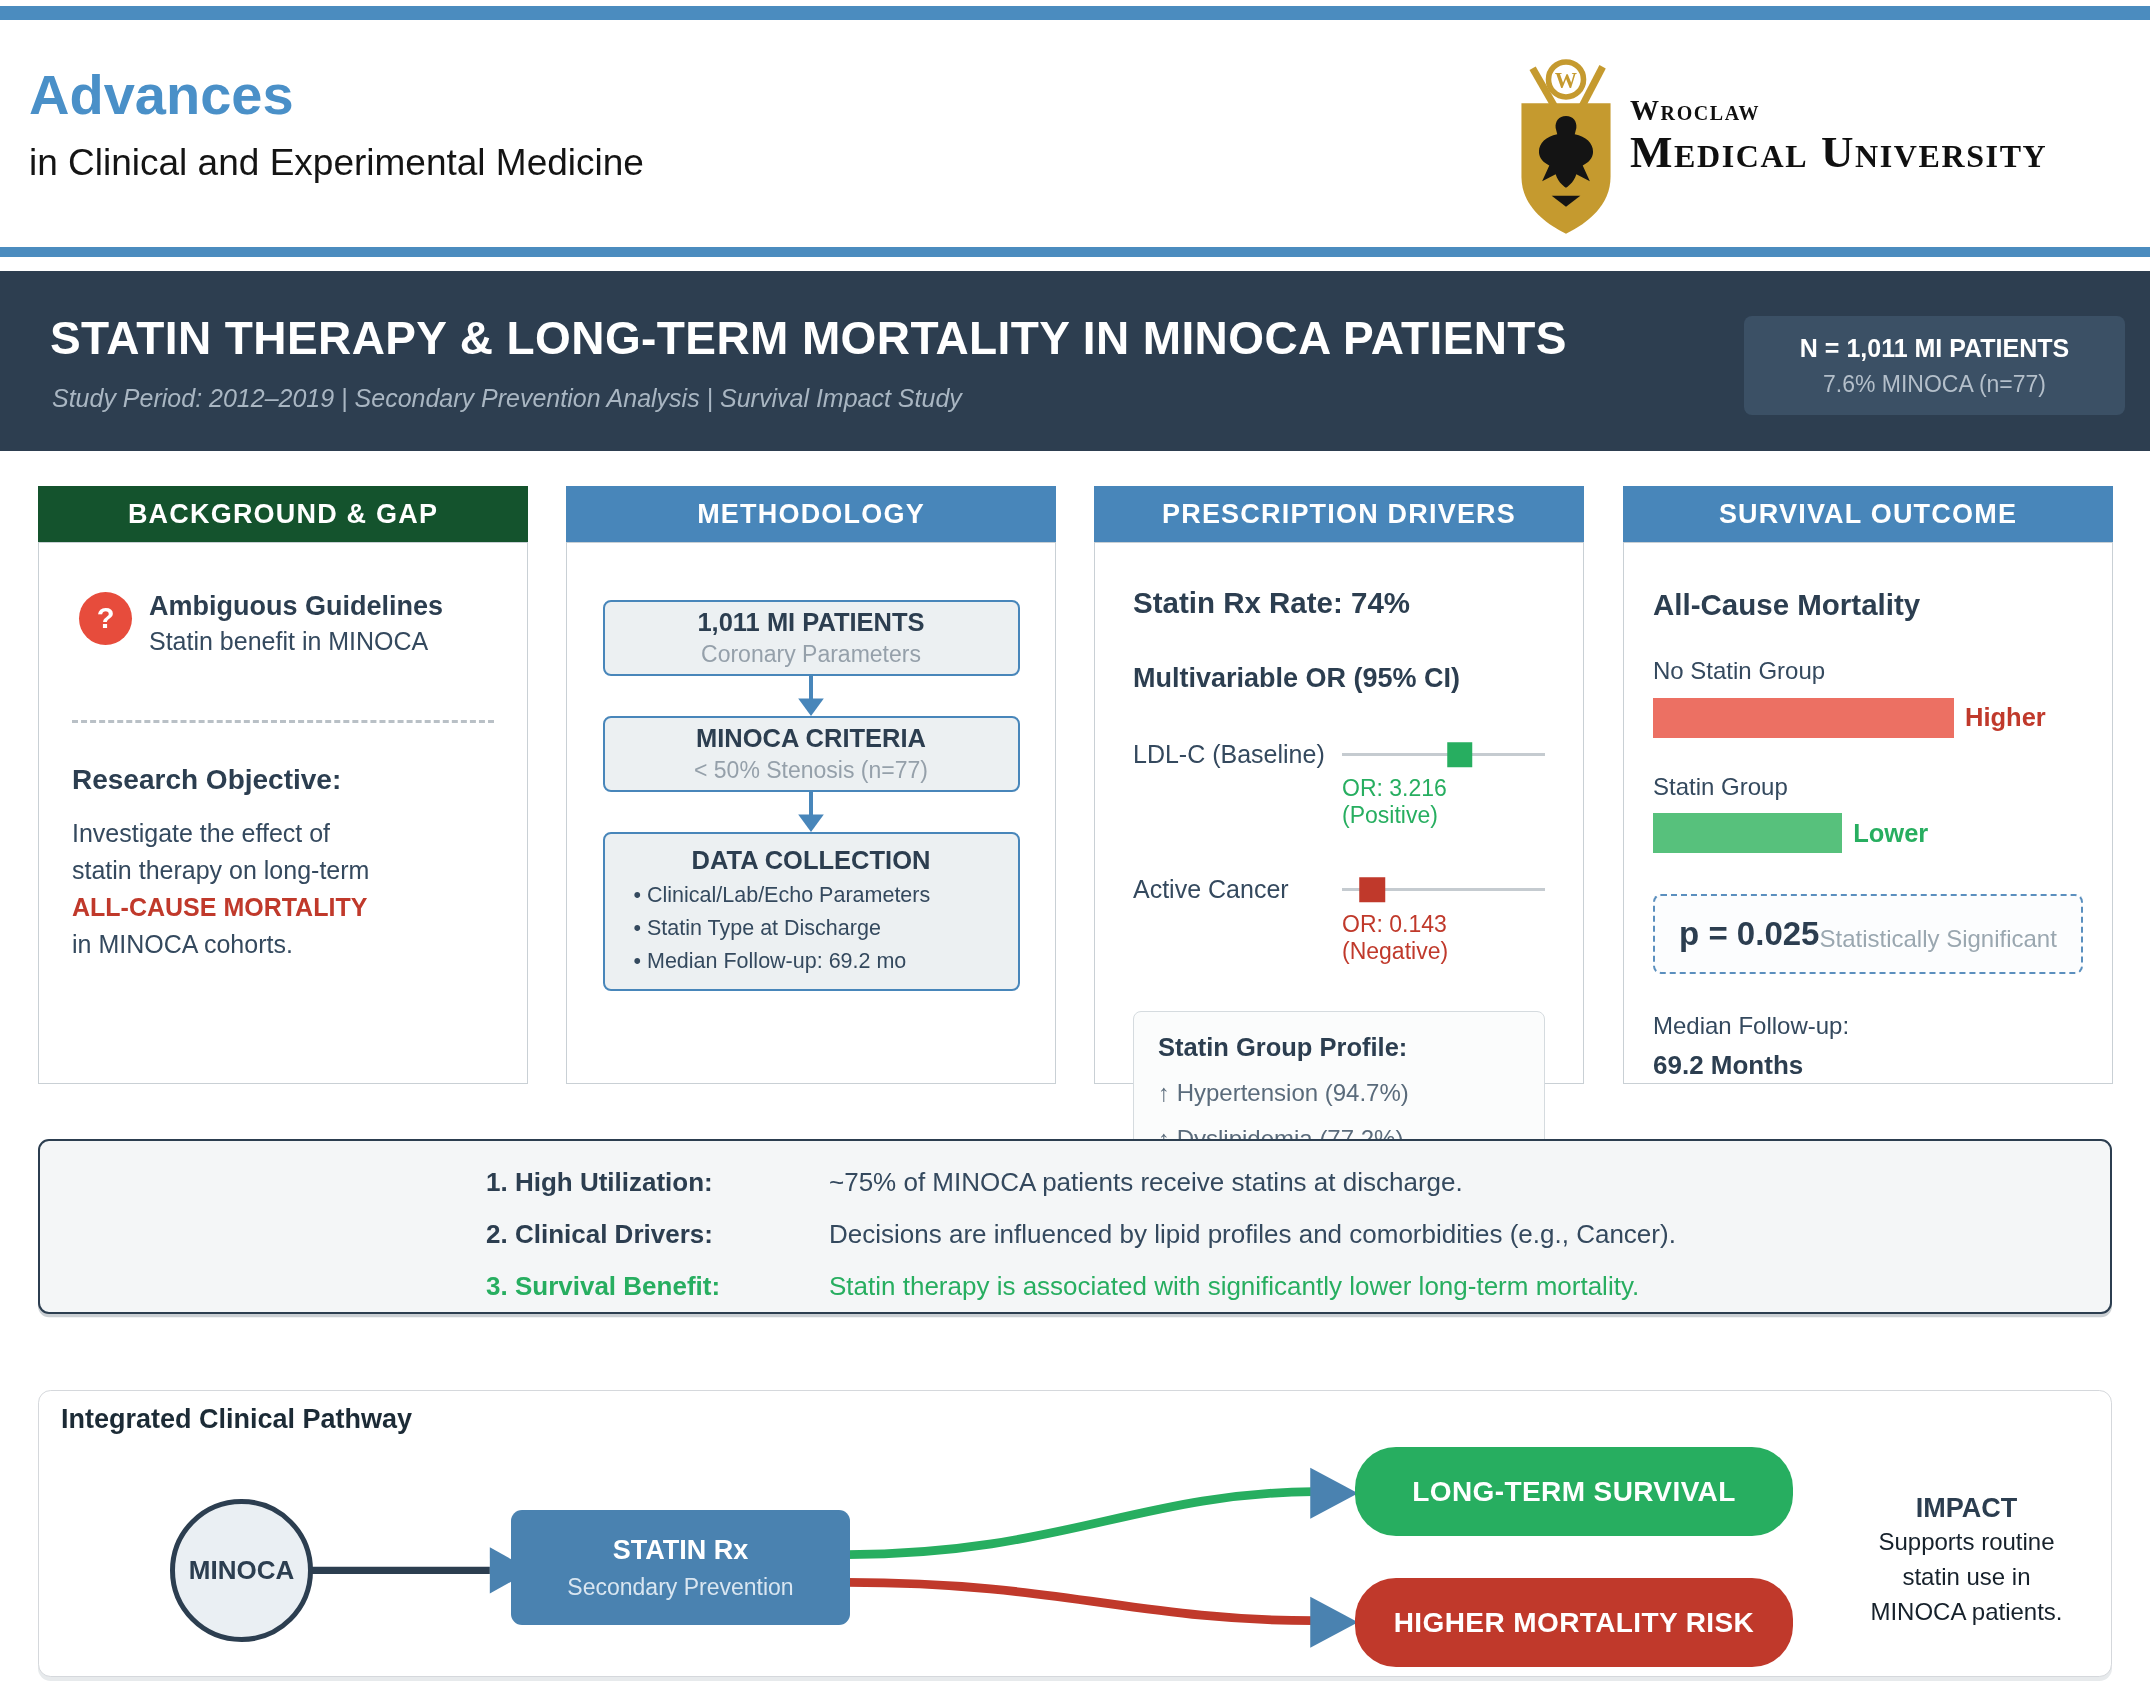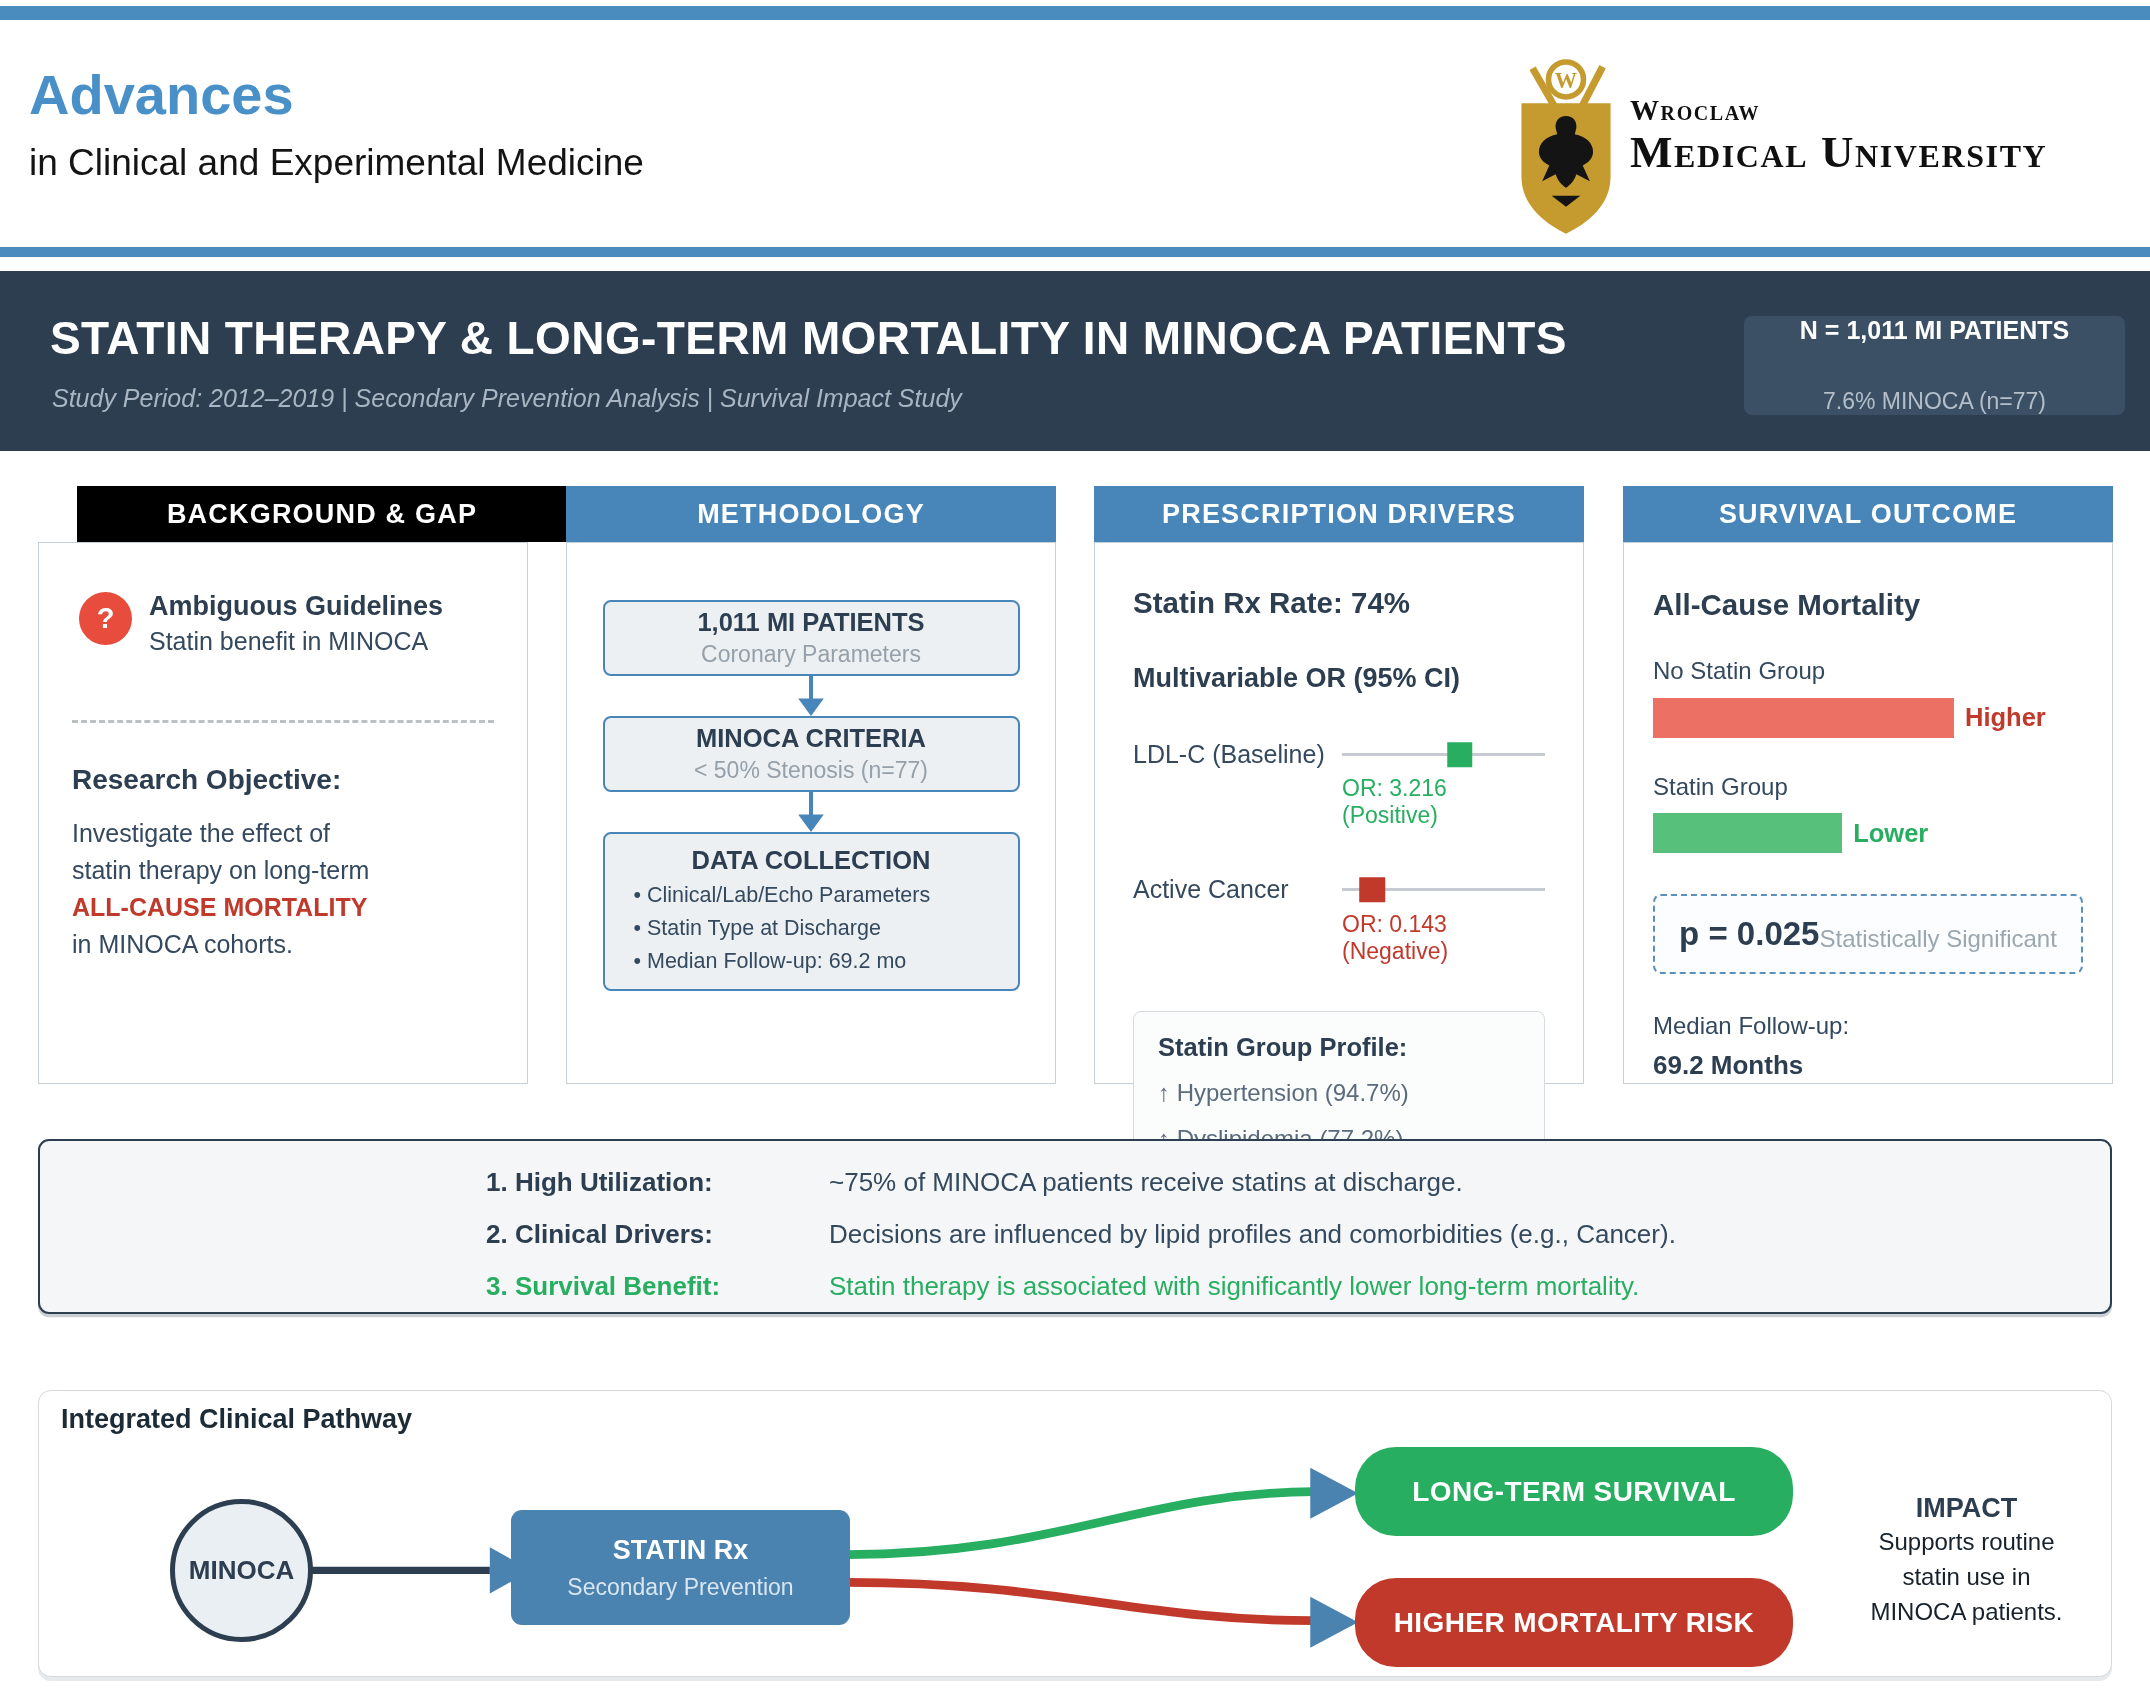--- a/index.html
+++ b/index.html
@@ -14,28 +14,28 @@
   .journal-line1{left:29px;top:62px;font-size:56px;font-weight:bold;color:#4a90c8;}
   .journal-line2{left:29px;top:142px;font-size:37px;color:#141414;}
   .logo-svg{left:1510px;top:54px;}
   .uni1{left:1630px;top:94px;font-family:"Liberation Serif","DejaVu Serif",serif;font-variant:small-caps;font-weight:bold;font-size:29px;color:#101010;letter-spacing:1.6px;}
   .uni2{left:1630px;top:126px;font-family:"Liberation Serif","DejaVu Serif",serif;font-variant:small-caps;font-weight:bold;font-size:45px;color:#101010;letter-spacing:1.6px;}
   
   .title-band{left:0;top:271px;width:2151px;height:180px;background:#2d3e50;}
   .poster-title{left:50px;top:40px;font-size:46px;font-weight:bold;color:#ffffff;letter-spacing:0.4px;white-space:nowrap;}
   .poster-subtitle{left:52px;top:113px;font-size:25px;font-style:italic;color:#a9b6c2;}
   .patients-badge{right:26px;top:45px;width:381px;height:99px;background:#3b5065;border-radius:8px;
-    display:flex;flex-direction:column;align-items:center;justify-content:space-between;gap:8px;}
+    display:flex;flex-direction:column;align-items:center;justify-content:center;gap:8px;}
   .badge-l1{font-size:25px;font-weight:bold;color:#ffffff;}
   .badge-l2{font-size:23px;color:#b4bfca;}
   
   .col-header{top:486px;height:56px;display:flex;align-items:center;justify-content:center;
     color:#fff;font-weight:bold;font-size:27px;letter-spacing:1.2px;}
   .col-panel{top:542px;height:542px;background:#fff;border:1.6px solid #c9d0d5;box-sizing:border-box;}
-  .hdr-gray{background:#000000;margin-left:39px;}
+  .hdr-gray{background:#14532d;}
   .hdr-blue{background:#4886ba;}
   
   .q-icon{left:40px;top:49px;width:53px;height:53px;border-radius:50%;background:#e74c3c;color:#fff;
     display:flex;align-items:center;justify-content:center;font-size:29px;font-weight:bold;}
   .point-title{left:110px;top:48px;font-size:27px;font-weight:bold;color:#2c3e50;}
   .point-sub{left:110px;top:84px;font-size:25px;color:#34495e;}
   .dash-divider{left:33px;top:177px;width:422px;border-top:3.2px dashed #b9c0c6;}
   .objective-heading{left:33px;top:221px;font-size:28px;font-weight:bold;color:#2c3e50;}
   .objective-text{left:33px;top:272px;font-size:25px;line-height:37px;color:#34495e;}
   .hl-red{color:#c0392b;font-weight:bold;}

